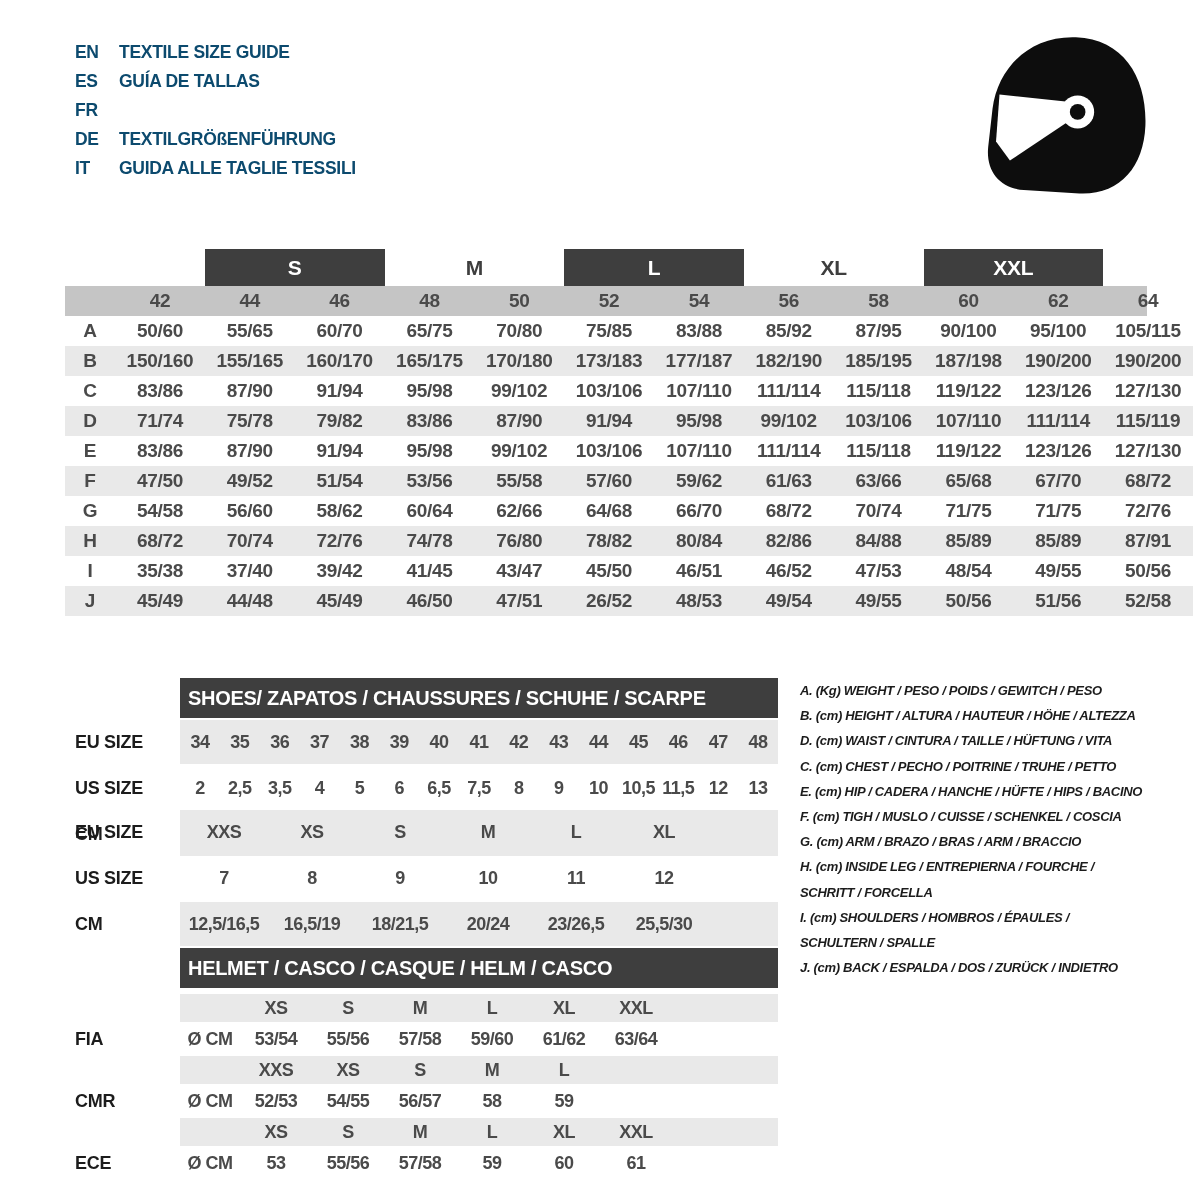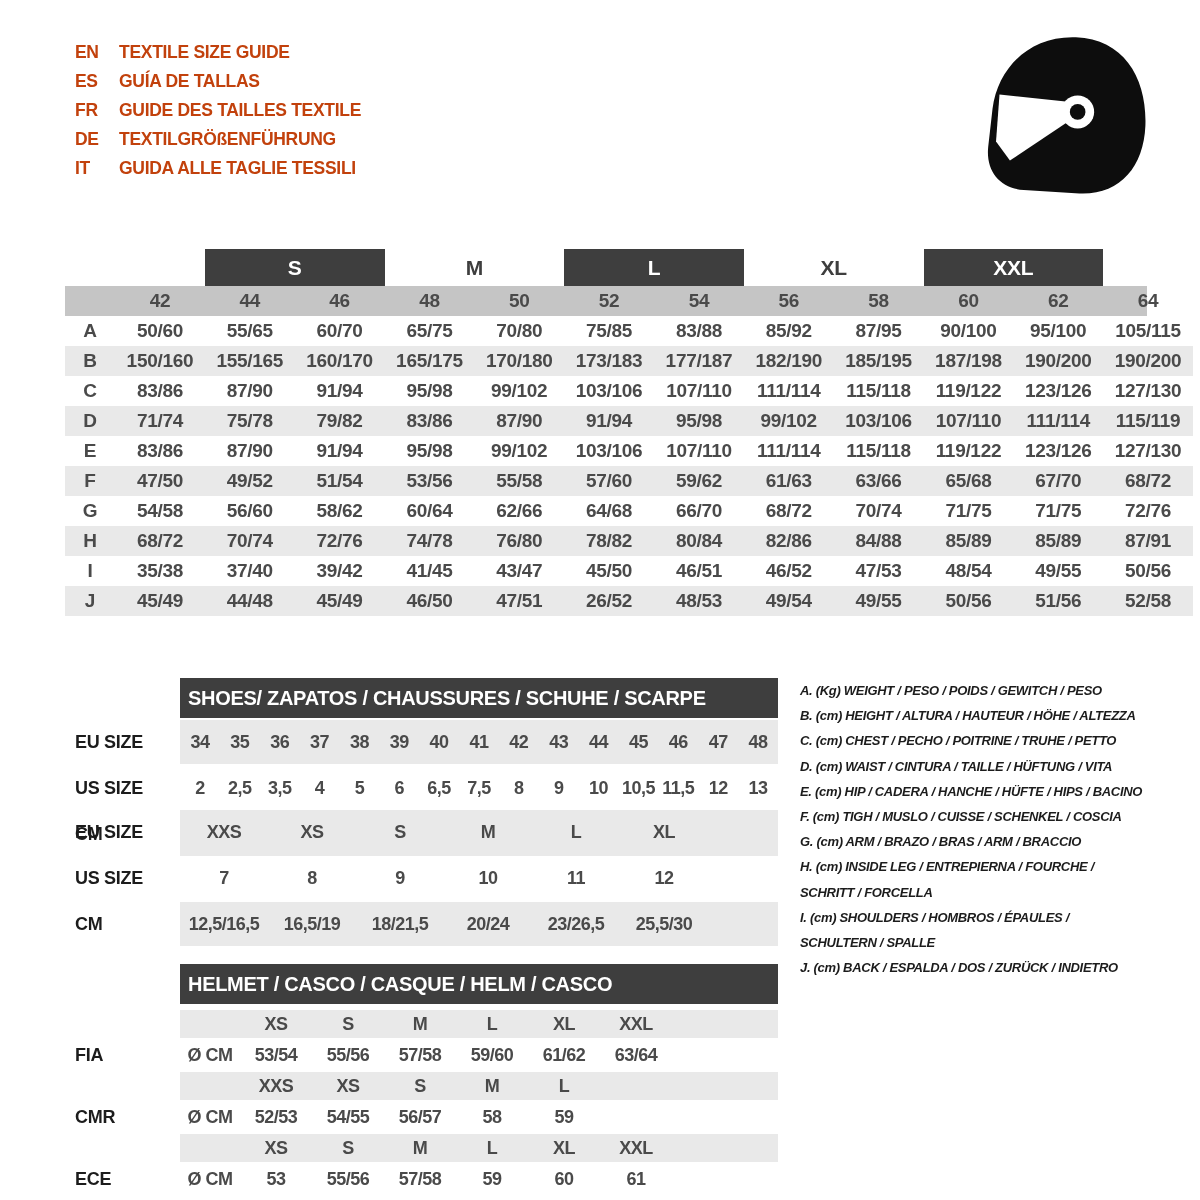--- a/index.html
+++ b/index.html
@@ -3,42 +3,42 @@
 <meta charset="utf-8">
 <style>
   * { margin:0; padding:0; box-sizing:border-box; }
   html,body { width:1200px; height:1200px; background:#ffffff; overflow:hidden; }
   body { font-family:"Liberation Sans", sans-serif; font-weight:700; color:#262626; letter-spacing:-0.3px; position:relative; }
 
   .page { position:absolute; inset:0; }
 
   
   .langs { position:absolute; left:75px; top:38px; }
-  .lang-row { display:flex; font-size:17.5px; line-height:29px; color:#c2410c; }
+  .lang-row { display:flex; font-size:17.5px; line-height:29px; color:#0c4a6e; }
   .lang-code { width:44px; }
   .helmet-badge { position:absolute; left:978px; top:32px; width:175px; height:165px; }
   .helmet-badge svg { width:100%; height:100%; }
 
   
   .textile { position:absolute; left:65px; top:249px; width:1128px; }
   .tgrid { display:grid; grid-template-columns:50px repeat(12, 1fr); }
   .size-head { height:37px; }
   .size-box { height:100%; display:flex; align-items:center; justify-content:center; font-size:21px; }
   .size-box.boxed { background:#3e3e3e; color:#ffffff; }
   .size-box.plain { color:#3e3e3e; }
   .num-band { height:30px; background:linear-gradient(to right, #c5c5c5 0, #c5c5c5 calc(100% - 46px), #ffffff calc(100% - 46px)); }
   .cell { display:flex; align-items:center; justify-content:center; font-size:19px; color:#4a4a4a; }
   .trow { height:30px; }
   .trow.alt { background:#e9e9e9; }
 
   
   .sec { position:absolute; left:75px; width:703px; }
   .shoes-sec { top:678px; }
   .gloves-sec { top:808px; }
-  .helmet-sec { top:948px;margin-top:16px; }
+  .helmet-sec { top:948px; }
   .sec-bar { margin-left:105px; height:40px; background:#3e3e3e; color:#ffffff; font-size:20px;
              display:flex; align-items:center; padding-left:8px; }
   .srow { display:flex; height:44px; margin-top:2px; }
   .helmet-sec .srow { height:28px; margin-top:3px; }
   .helmet-sec .srow.first { margin-top:6px; }
   .rlabel { width:105px; display:flex; align-items:center; font-size:18px; color:#1c1c1c; }
   .cells { width:598px; display:grid; }
   .srow.banded .cells { background:#e9e9e9;text-align:right; }
   .cells span { display:flex; align-items:center; justify-content:center; font-size:18px; letter-spacing:-0.5px; color:#4a4a4a; }
   .cells.shoes15 { grid-template-columns:repeat(15, 1fr); }
@@ -59,21 +59,20 @@
       <div class="lang-row">
         <span class="lang-code">EN</span>
         <span class="lang-label">TEXTILE SIZE GUIDE</span>
       </div>
       <div class="lang-row">
         <span class="lang-code">ES</span>
         <span class="lang-label">GUÍA DE TALLAS</span>
       </div>
       <div class="lang-row">
         <span class="lang-code">FR</span>
-        <span class="lang-label">GUIDE DES TAILLES TEXTILE</span>
       </div>
       <div class="lang-row">
         <span class="lang-code">DE</span>
         <span class="lang-label">TEXTILGRÖßENFÜHRUNG</span>
       </div>
       <div class="lang-row">
         <span class="lang-code">IT</span>
         <span class="lang-label">GUIDA ALLE TAGLIE TESSILI</span>
       </div>
     </div>
@@ -445,24 +444,24 @@
   </section>
 
   <aside id="legend" class="legend">
       <div class="legend-item">
         <div class="legend-line">A. (Kg) WEIGHT / PESO / POIDS / GEWITCH / PESO</div>
       </div>
       <div class="legend-item">
         <div class="legend-line">B. (cm) HEIGHT / ALTURA / HAUTEUR / HÖHE / ALTEZZA</div>
       </div>
       <div class="legend-item">
+        <div class="legend-line">D. (cm) WAIST / CINTURA / TAILLE / HÜFTUNG / VITA</div>
+      </div>
+      <div class="legend-item">
         <div class="legend-line">C. (cm) CHEST / PECHO / POITRINE / TRUHE / PETTO</div>
-      </div>
-      <div class="legend-item">
-        <div class="legend-line">D. (cm) WAIST / CINTURA / TAILLE / HÜFTUNG / VITA</div>
       </div>
       <div class="legend-item">
         <div class="legend-line">E. (cm) HIP / CADERA / HANCHE / HÜFTE / HIPS / BACINO</div>
       </div>
       <div class="legend-item">
         <div class="legend-line">F. (cm) TIGH / MUSLO / CUISSE / SCHENKEL / COSCIA</div>
       </div>
       <div class="legend-item">
         <div class="legend-line">G. (cm) ARM / BRAZO / BRAS / ARM / BRACCIO</div>
       </div>

